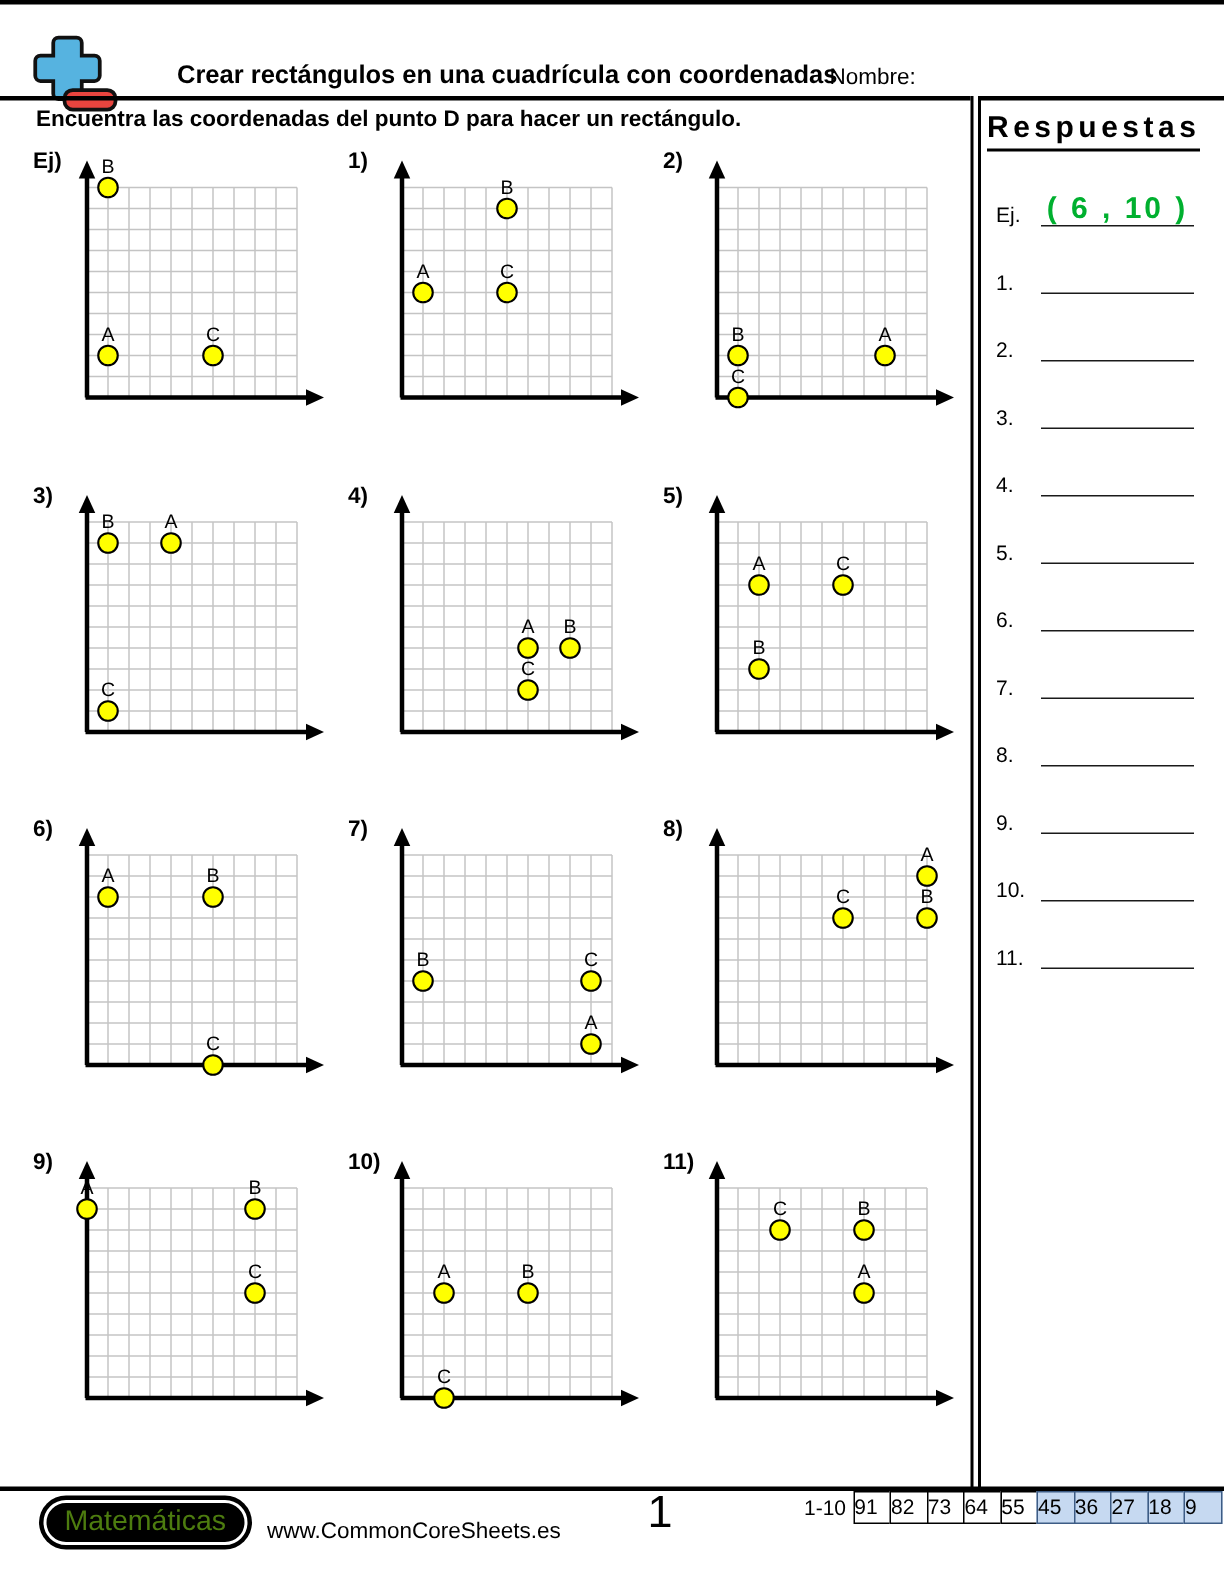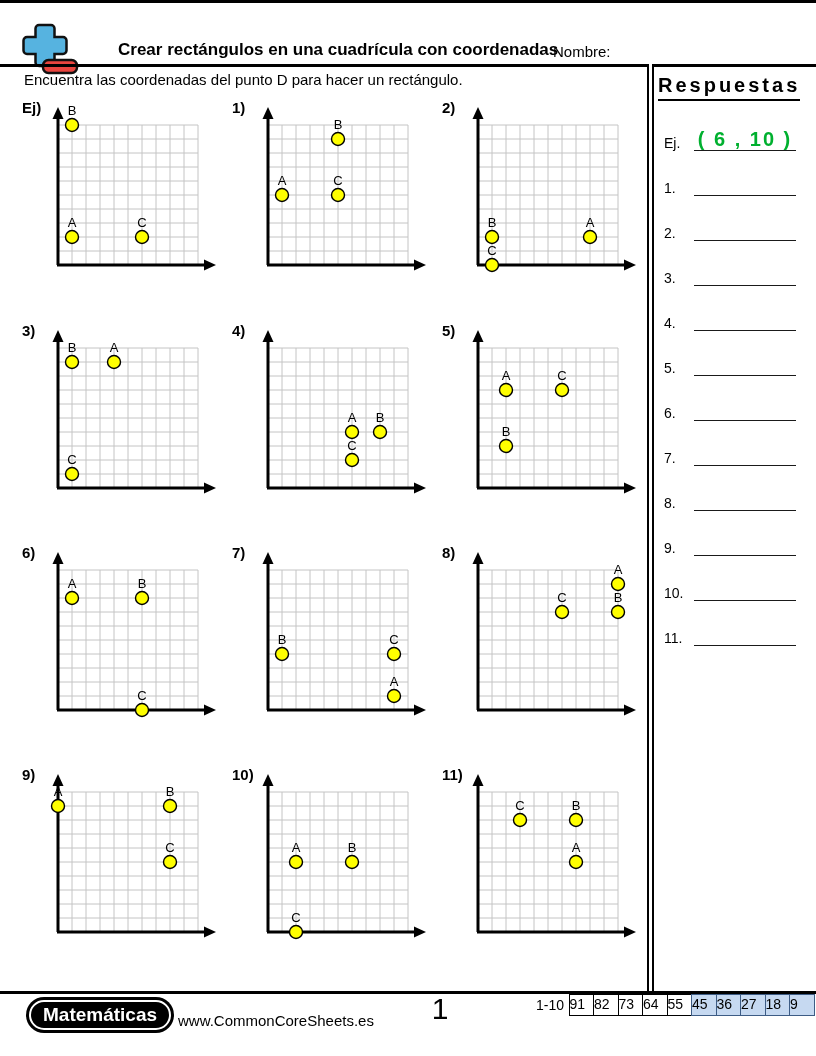--- a/index.html
+++ b/index.html
@@ -5,21 +5,21 @@
   html,body{margin:0;padding:0;}
   body{
     width:816px;height:1056px;position:relative;background:#fff;
     font-family:"Liberation Sans",sans-serif;color:#000;overflow:hidden;
   }
   .topbar{position:absolute;left:0;top:0;width:816px;height:3px;background:#000;}
   #logo{position:absolute;left:20px;top:20px;}
   .title{position:absolute;left:118px;top:40px;font-size:17px;font-weight:bold;white-space:nowrap;}
   .name-label{position:absolute;left:553px;top:43px;font-size:15px;}
   .header-line{position:absolute;left:0;top:64px;width:816px;height:2.5px;background:#000;}
-  .instruction{position:absolute;left:24px;top:71px;font-size:15px;font-weight:normal;white-space:nowrap;}
+  .instruction{position:absolute;left:24px;top:71px;font-size:15px;font-weight:bold;white-space:nowrap;}
 
   #panels{position:absolute;left:0;top:0;width:520px;height:992px;}
   .panel{position:absolute;width:210px;height:218px;}
   .pnum{position:absolute;left:2px;top:2px;font-size:15px;font-weight:bold;}
   .grid-svg{position:absolute;left:22px;top:6px;}
   .pt-label{font-size:13px;font-family:"Liberation Sans",sans-serif;}
 
   .vsep{position:absolute;left:647px;top:64px;width:3px;height:930px;
         border-left:2px solid #000;border-right:2px solid #000;background:#fff;}
   .answers{position:absolute;left:654px;top:66px;width:150px;height:926px;}
@@ -28,21 +28,21 @@
   #answers-list{margin-top:24px;padding:0 8px 0 10px;}
   .ans-row{display:flex;align-items:flex-end;height:26px;margin-bottom:19px;}
   .ans-label{font-size:14px;width:30px;flex:none;}
   .ans-line{flex:1;border-bottom:1.8px solid #1a1a1a;height:26px;display:flex;
             align-items:flex-end;justify-content:center;}
   .ans-value{font-size:20px;font-weight:bold;letter-spacing:2px;line-height:1.05;white-space:nowrap;}
 
   .footer-line{position:absolute;left:0;top:991px;width:816px;height:3px;background:#000;}
   .brand{position:absolute;left:26px;top:997px;background:#000;border-radius:18px;padding:3px;}
   .brand-inner{display:block;border:2px solid #fff;border-radius:15px;padding:2px 12px;
-               color:#ffffff;font-size:19px;font-weight:bold;white-space:nowrap;}
+               color:#4d7c0f;font-size:19px;font-weight:normal;white-space:nowrap;}
   .website{position:absolute;left:178px;top:1012px;font-size:15px;}
   .page-num{position:absolute;left:400px;top:992px;width:80px;text-align:center;font-size:30px;}
   #score-table{position:absolute;left:518px;top:994px;}
   .score-row{display:flex;height:22px;}
   .score-label{width:46px;text-align:right;padding-right:6px;font-size:14px;line-height:22px;flex:none;}
   .score-cell{width:24px;flex:none;border:1.5px solid #000;margin-left:-1.5px;
               font-size:14px;text-align:left;line-height:19px;background:#fff;}
   .score-cell.hl{background:#c6d9f1;border-color:#3d5c85;}
 </style>
 </head>

